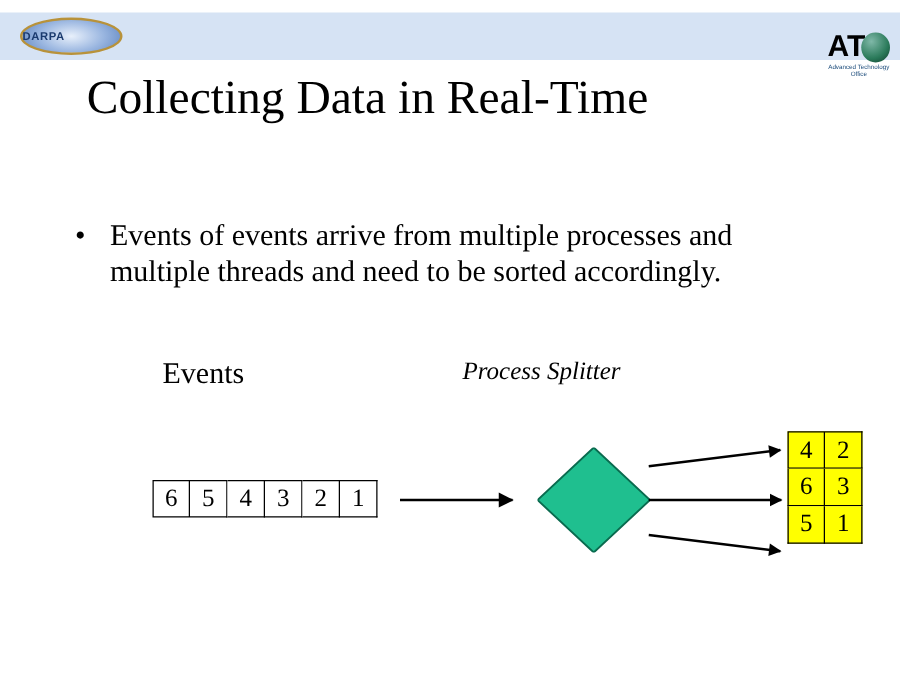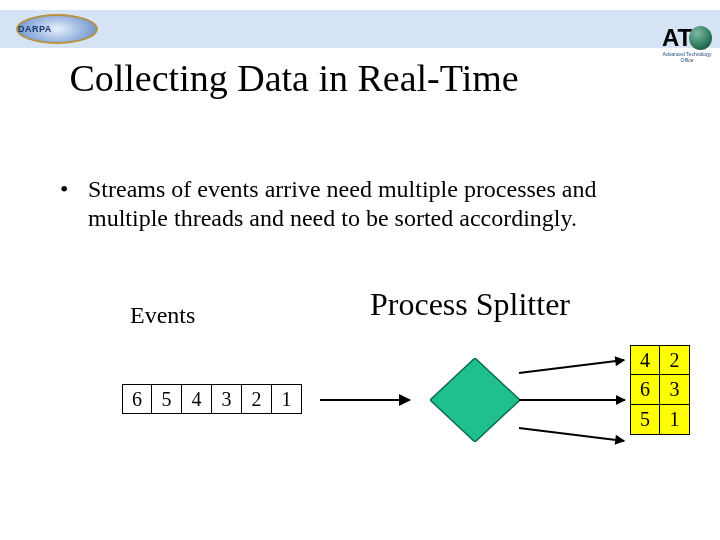--- a/index.html
+++ b/index.html
@@ -93,29 +93,30 @@
   }
   .bullet-block .bullet {
     display: flex;
   }
   .bullet-block .dot {
     width: 28px;
     flex-shrink: 0;
   }
   .label-events {
     position: absolute;
-    top: 302px;
+    top: 286px;
     left: 130px;
     font-size: 24px;
   }
   .label-splitter {
     position: absolute;
     top: 286px;
     left: 370px;
-    font-size: 32px;
+    font-size: 20px;
+    font-style: italic;
   }
   .event-row {
     position: absolute;
     top: 384px;
     left: 122px;
     display: flex;
   }
   .cell {
     width: 30px;
     height: 30px;
@@ -212,21 +213,21 @@
       <span class="globe"></span>
   </div>
   <div class="sub">Advanced Technology Office</div>
 </div>
 
 <div class="title">Collecting Data in Real-Time</div>
 
 <div class="bullet-block">
   <div class="bullet">
     <div class="dot">•</div>
-    <div>Streams of events arrive need multiple processes and multiple threads and need to be sorted accordingly.</div>
+    <div>Events of events arrive from multiple processes and multiple threads and need to be sorted accordingly.</div>
   </div>
 </div>
 
 <div class="label-events">Events</div>
 <div class="label-splitter">Process Splitter</div>
 
 <div class="event-row">
   <div class="cell">6</div>
   <div class="cell">5</div>
   <div class="cell">4</div>

